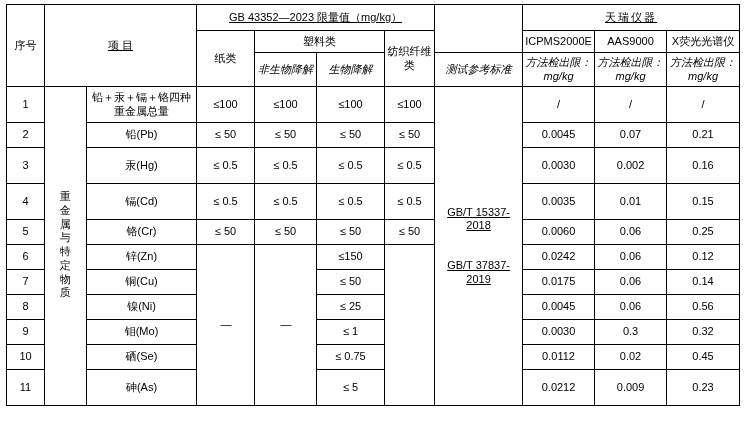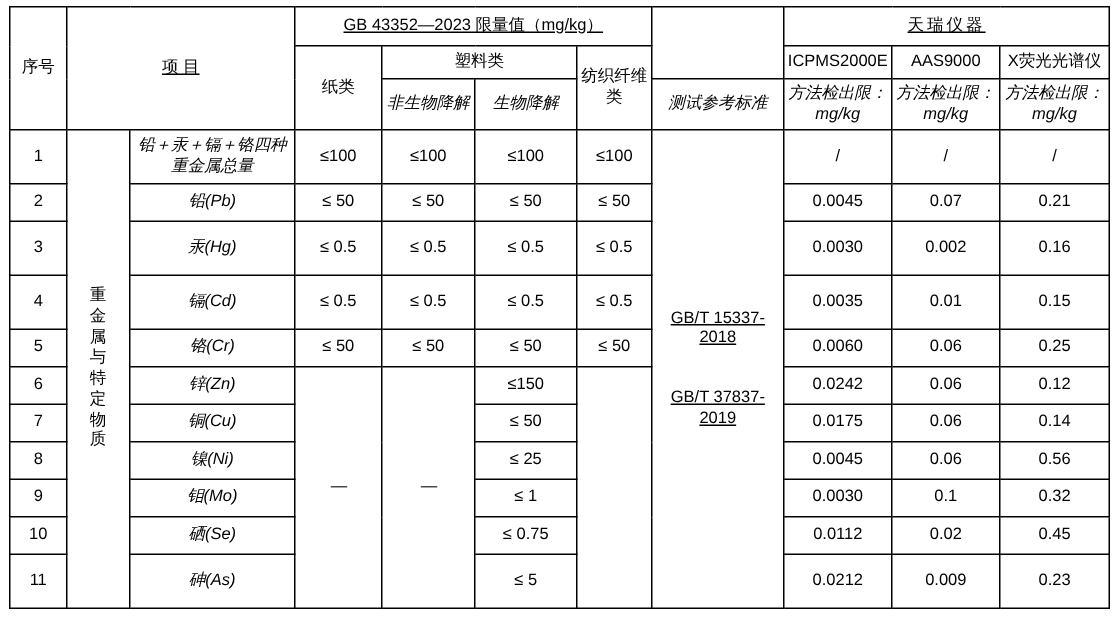--- a/index.html
+++ b/index.html
@@ -36,28 +36,29 @@
   }
   .hdr-top { height: 26px; }
   .hdr-mid { height: 22px; }
   .hdr-bot { height: 34px; font-style: italic; }
   .small { font-size: 10.5px; }
   .tiny { font-size: 10px; }
   .vert-label {
     font-size: 11px;
     line-height: 1.3;
     letter-spacing: 0.5px;
+    font-family: Liberation Mono, monospace;
   }
   .dash {
     font-size: 17px;
     letter-spacing: -1px;
   }
   .row-h { height: 25px; }
   .row-h2 { height: 36px; }
-  .name-cell { font-size: 11px; font-style: italic; }
+  .name-cell { font-size: 11px; }
   .unit-cell { font-size: 10.5px; line-height: 1.3; }
   .limit-title { font-size: 11.5px; text-decoration: underline; }
   .brand-title { font-size: 11.5px; letter-spacing: 2px; text-decoration: underline; }
   .std-cell { font-size: 11px; line-height: 1.9; text-decoration: underline; }
   .idx { font-size: 11px; }
 </style>
 </head>
 <body>
 
 <div id="sheet">
@@ -199,21 +200,21 @@
       <td>0.0045</td>
       <td>0.06</td>
       <td>0.56</td>
     </tr>
 
     <tr class="row-h">
       <td class="idx">9</td>
       <td class="name-cell">钼(Mo)</td>
       <td>≤ 1</td>
       <td>0.0030</td>
-      <td>0.1</td>
+      <td>0.3</td>
       <td>0.32</td>
     </tr>
 
     <tr class="row-h">
       <td class="idx">10</td>
       <td class="name-cell">硒(Se)</td>
       <td>≤ 0.75</td>
       <td>0.0112</td>
       <td>0.02</td>
       <td>0.45</td>

